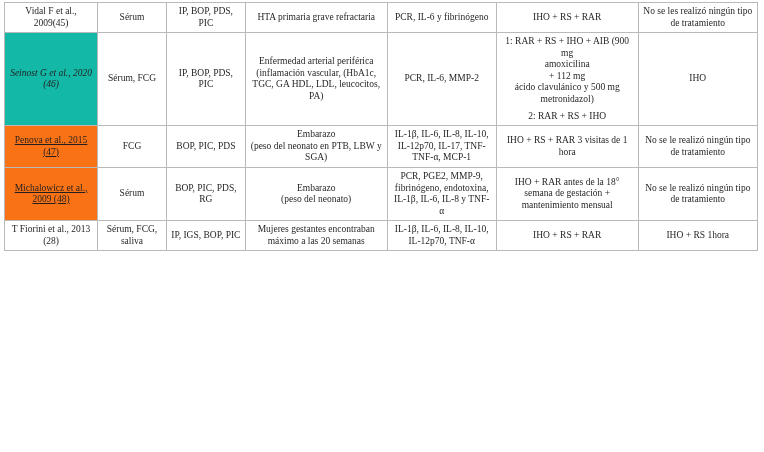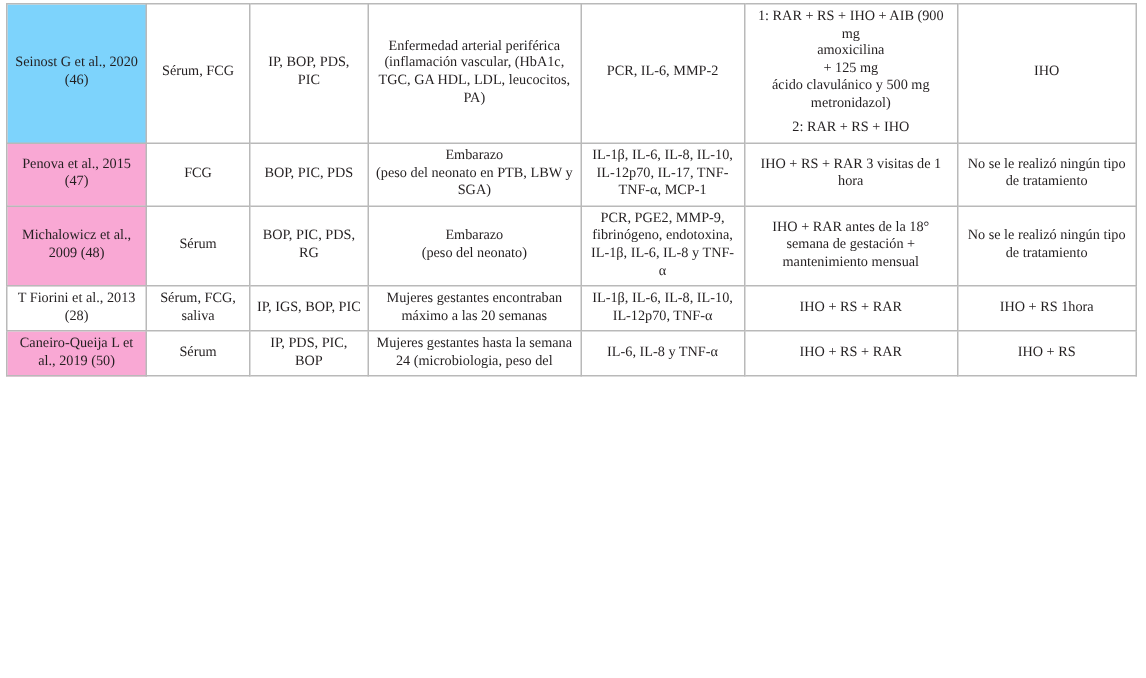--- a/index.html
+++ b/index.html
@@ -36,22 +36,22 @@
   }
   
   .c0 { width: 92px; }
   .c1 { width: 68px; }
   .c2 { width: 78px; }
   .c3 { width: 140px; }
   .c4 { width: 108px; }
   .c5 { width: 140px; }
   .c6 { width: 118px; }
 
-  .row-green   td.col-study { background: #7dd3fc; }
-  .row-purple  td.col-study { background: #f9a8d4; }
+  .row-green   td.col-study { background: #14b8a6; font-style: italic; }
+  .row-purple  td.col-study { background: #f97316; text-decoration: underline; }
   .row-white   td.col-study { background: #ffffff; }
 
   .u { }
   .cell-lines > div { margin: 0; }
   .gap { height: 5px; }
 </style>
 </head>
 <body>
 
 <table id="study-table">
@@ -59,31 +59,40 @@
     <col class="c0">
       <col class="c1">
       <col class="c2">
       <col class="c3">
       <col class="c4">
       <col class="c5">
       <col class="c6">
   </colgroup>
   <tbody>
 
+    <tr class="row-white">
+      <td class="col-study">Vidal  F et al., 2009(45)</td>
+      <td>Sérum</td>
+      <td>IP, BOP, PDS, PIC</td>
+      <td>HTA primaria grave refractaria</td>
+      <td>PCR, IL-6 y fibrinógeno</td>
+      <td>IHO + RS + RAR</td>
+      <td>No se les realizó ningún tipo de tratamiento</td>
+    </tr>
 
     <tr class="row-green">
       <td class="col-study">Seinost G et al., 2020 (46)</td>
       <td>Sérum, FCG</td>
       <td>IP, BOP, PDS, PIC</td>
       <td>Enfermedad arterial periférica (inflamación vascular, (HbA1c, TGC, GA HDL, LDL, leucocitos, PA)</td>
       <td>PCR, IL-6, MMP-2</td>
       <td class="cell-lines">
         <div>1: RAR + RS + IHO + AIB (900 mg</div>
         <div class="u">amoxicilina</div>
-        <div>+ 125 mg</div>
+        <div>+ 112 mg</div>
         <div class="u">ácido clavulánico y 500 mg metronidazol)</div>
         <div class="gap"></div>
         <div>2: RAR + RS + IHO</div>
       </td>
       <td>IHO</td>
     </tr>
 
     <tr class="row-purple">
       <td class="col-study">Penova  et  al., 2015 (47)</td>
       <td>FCG</td>
@@ -109,23 +118,14 @@
     <tr class="row-white">
       <td class="col-study">T Fiorini et al., 2013 (28)</td>
       <td>Sérum, FCG, saliva</td>
       <td>IP, IGS, BOP, PIC</td>
       <td>Mujeres gestantes encontraban máximo a las 20 semanas</td>
       <td>IL-1β, IL-6, IL-8, IL-10, IL-12p70, TNF-α</td>
       <td>IHO + RS + RAR</td>
       <td>IHO + RS 1hora</td>
     </tr>
 
-    <tr class="row-purple">
-      <td class="col-study">Caneiro-Queija L et al., 2019 (50)</td>
-      <td>Sérum</td>
-      <td>IP, PDS, PIC, BOP</td>
-      <td>Mujeres gestantes hasta la semana 24 (microbiologia, peso del</td>
-      <td>IL-6, IL-8 y TNF-α</td>
-      <td>IHO + RS + RAR</td>
-      <td>IHO + RS</td>
-    </tr>
   </tbody>
 </table>
 
 </body></html>

